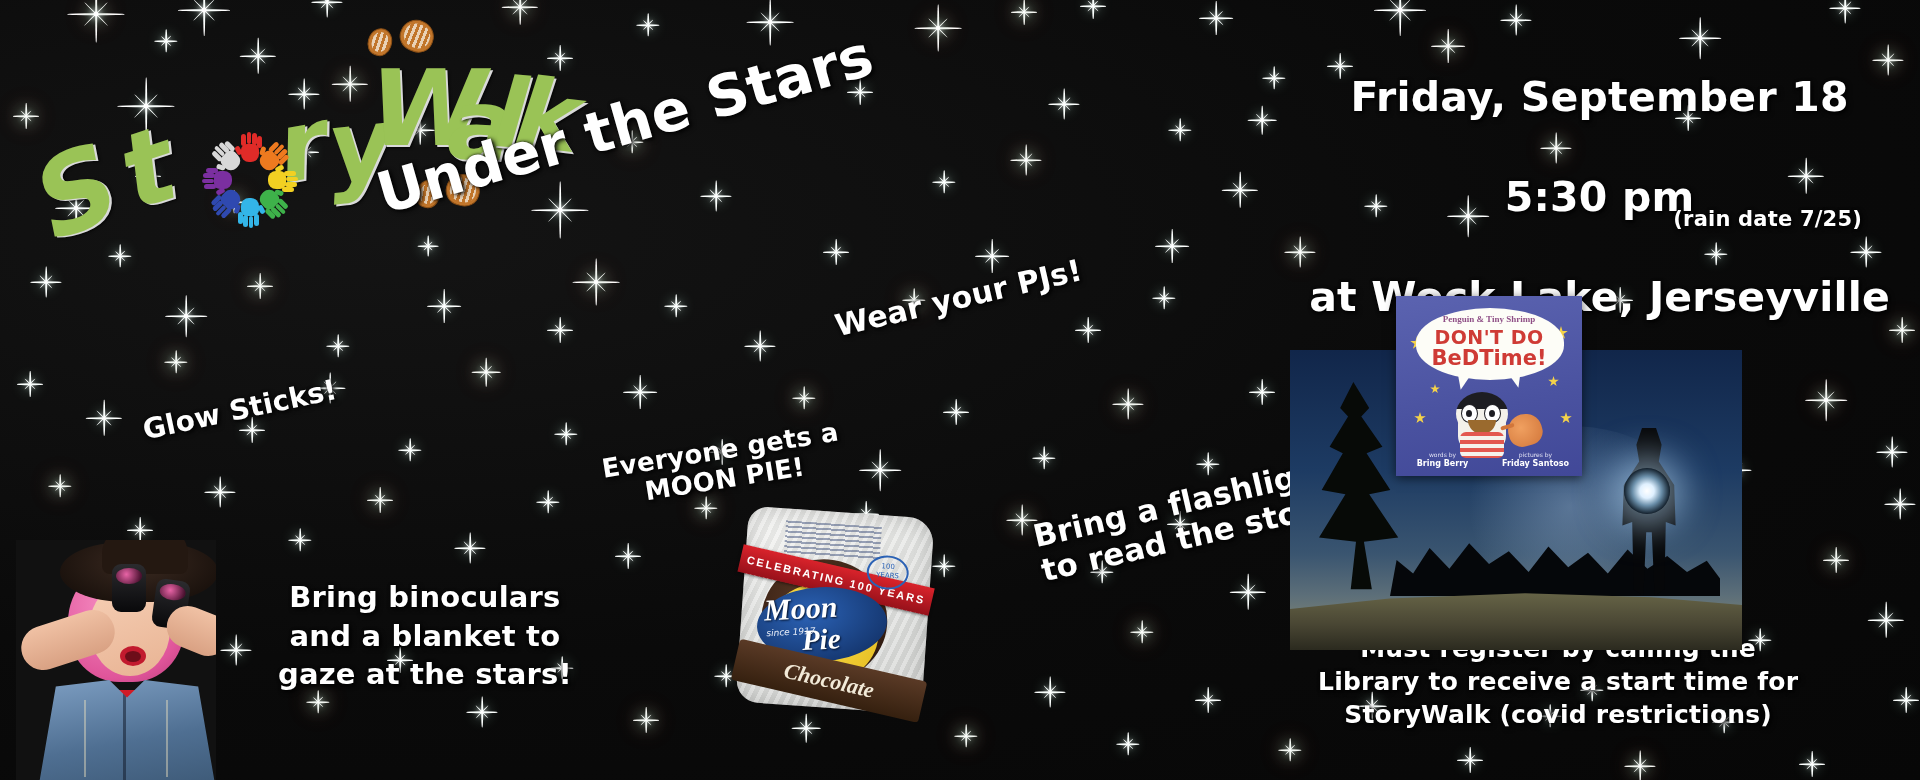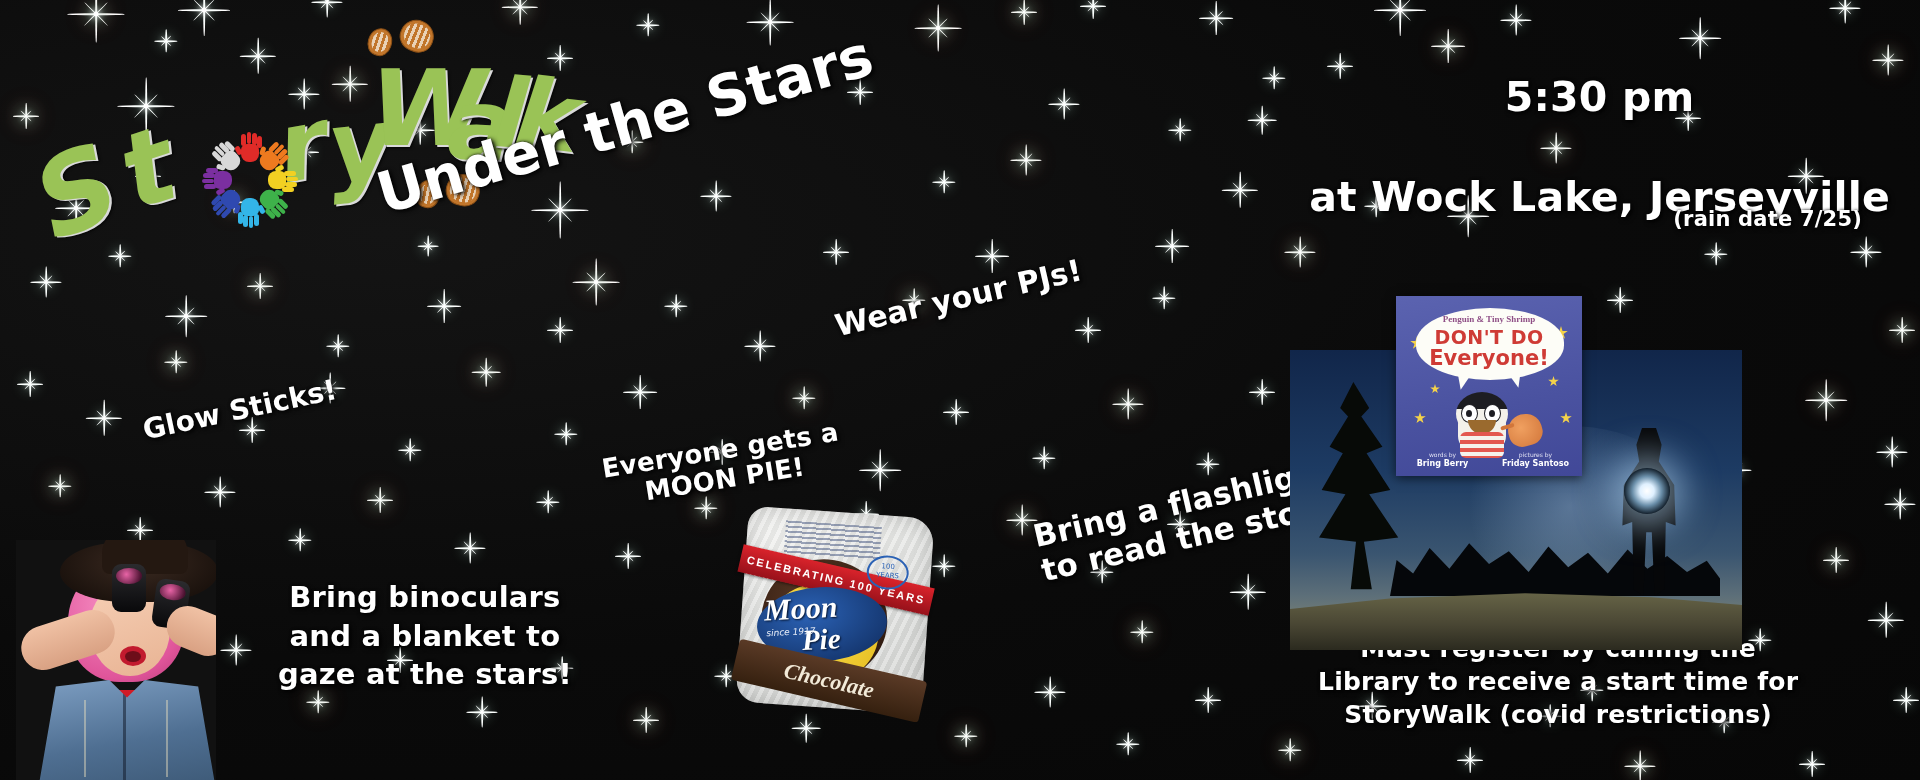--- a/index.html
+++ b/index.html
@@ -1226,20 +1226,21 @@
         <div class="tread"></div>
       </div>
     <div class="shoe" style="left:418px;top:156px;width:32px;height:30px;transform:rotate(16deg);">
         <div class="tread"></div>
       </div>
   </div>
 
   <div class="callout" id="under-stars">Under the Stars</div>
 
   <div class="callout" id="date-block">
+    <div>Friday, September 18</div>
     <div>5:30 pm</div>
     <div>at Wock Lake, Jerseyville</div>
   </div>
   <div class="callout" id="rain-date">(rain date 7/25)</div>
 
   <div class="callout" id="glow-sticks">Glow Sticks!</div>
   <div class="callout" id="wear-pjs">Wear your PJs!</div>
   <div class="callout" id="moon-pie-note">Everyone gets a
 MOON PIE!</div>
   <div class="callout" id="flashlight-note">Bring a flashlight
@@ -1305,21 +1306,21 @@
     <div class="bstar" style="left:34px;top:88px;width:10px;height:10px;"></div>
     <div class="bstar" style="left:18px;top:116px;width:12px;height:12px;"></div>
     <div class="bstar" style="left:158px;top:30px;"></div>
     <div class="bstar" style="left:152px;top:80px;width:11px;height:11px;"></div>
     <div class="bstar" style="left:164px;top:116px;width:12px;height:12px;"></div>
     <div class="bubble"></div>
     <div class="bubble-tail1"></div>
     <div class="bubble-tail2"></div>
     <div class="t-small">Penguin &amp; Tiny Shrimp</div>
     <div class="t-dont">DON'T DO</div>
-    <div class="t-bed">Everyone!</div>
+    <div class="t-bed">BeDTime!</div>
     <div class="penguin-body"></div>
     <div class="penguin-head"></div>
     <div class="eye l"></div>
     <div class="eye r"></div>
     <div class="beak"></div>
     <div class="stripes"></div>
     <div class="shrimp"></div>
     <div class="credit l">
       <span>words by</span>
       <b>Bring Berry</b>

